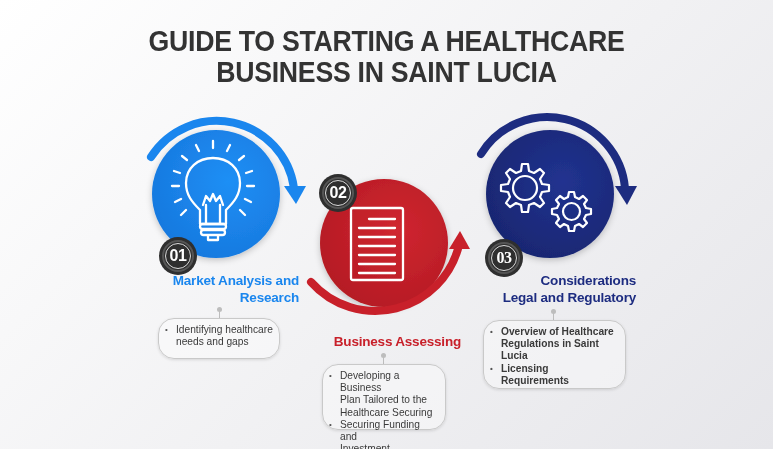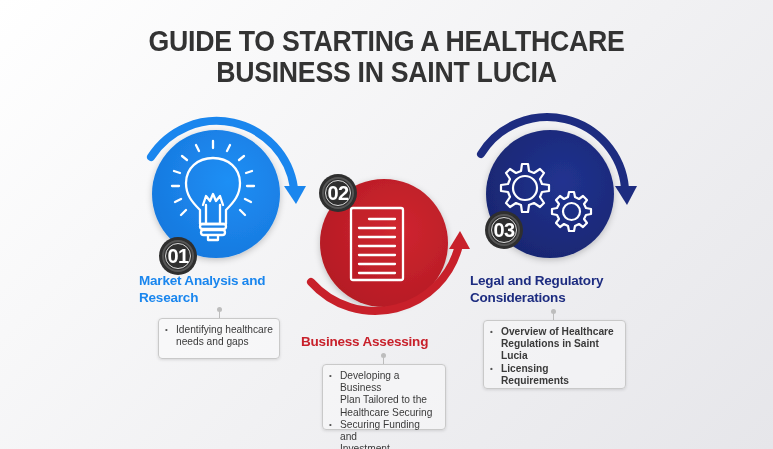--- a/index.html
+++ b/index.html
@@ -4,31 +4,31 @@
 <style>
   html,body{margin:0;padding:0;}
   body{width:773px;height:449px;overflow:hidden;position:relative;
     background:linear-gradient(135deg,#ffffff 0%,#f1f1f3 55%,#e6e6ea 100%);
     font-family:"Liberation Sans",sans-serif;}
   .title{position:absolute;left:0;top:26px;width:773px;text-align:center;
     font-family:"Liberation Sans",sans-serif;font-weight:bold;font-size:29px;line-height:31px;
     color:#333333;letter-spacing:-0.3px;transform:scaleX(0.92);}
   .title div{white-space:nowrap;}
   svg.art{position:absolute;left:0;top:0;}
-  .step-label{position:absolute;text-align:left;font-weight:bold;font-size:13.5px;line-height:17px;
+  .step-label{position:absolute;text-align:right;font-weight:bold;font-size:13.5px;line-height:17px;
     letter-spacing:-0.2px;}
   .connector{position:absolute;width:1px;background:#bdbdbd;}
   .connector::before{content:"";position:absolute;left:-2px;top:-2px;width:5px;height:5px;border-radius:50%;background:#bdbdbd;}
-  .box{position:absolute;border:1.3px solid #c9c9c9;border-radius:4px;background:rgba(255,255,255,0.35);
+  .box{position:absolute;border:1.3px solid #c9c9c9;border-radius:16px;background:rgba(255,255,255,0.35);
     box-shadow:0 1px 3px rgba(0,0,0,0.12);font-size:10.2px;line-height:12.2px;color:#3a3a3a;padding:5px 6px 5px 6px;box-sizing:border-box;}
   .box ul{margin:0;padding:0;list-style:none;}
   .box li{position:relative;padding-left:11px;}
   .box li::before{content:"•";position:absolute;left:0;top:0;font-size:8px;color:#555;}
   .badge{position:absolute;width:32px;height:32px;border-radius:50%;background:#2f2f2f;
-    box-shadow:0 0 0 2px #555 inset, 0 0 0 3px #2f2f2f;color:#fff;font-weight:bold;font-size:20px;
+    box-shadow:0 0 0 2px #555 inset, 0 0 0 3px #2f2f2f;color:#fff;font-weight:bold;font-size:16px;
     line-height:32px;text-align:center;letter-spacing:-0.5px;}
   .badge::after{content:"";position:absolute;left:3px;top:3px;right:3px;bottom:3px;border-radius:50%;border:1.5px solid #d9d9d9;}
 </style>
 </head>
 <body>
 
 <div class="title">
   <div>GUIDE TO STARTING A HEALTHCARE</div>
   <div>BUSINESS IN SAINT LUCIA</div>
 </div>
@@ -105,21 +105,21 @@
       <path d="M522,164 L528,164 L529,171 L534,173 L540,169 L544,173 L540,179 L542,184 L549,185 L549,191 L542,192 L540,197 L544,203 L540,207 L534,203 L529,205 L528,212 L522,212 L521,205 L516,203 L510,207 L506,203 L510,197 L508,192 L501,191 L501,185 L508,184 L510,179 L506,173 L510,169 L516,173 L521,171 Z"></path>
       <circle cx="525" cy="188" r="12"></circle>
       <path d="M569,192 L574,192 L575,197 L579,199 L583,196 L587,200 L584,204 L586,208 L591,209 L591,214 L586,215 L584,219 L587,223 L583,227 L579,224 L575,226 L574,231 L569,231 L568,226 L564,224 L560,227 L556,223 L559,219 L557,215 L552,214 L552,209 L557,208 L559,204 L556,200 L560,196 L564,199 L568,197 Z"></path>
       <circle cx="571.5" cy="211.5" r="8.5"></circle>
     </g>
   </g>
 </svg>
 
 <div class="badge" style="left:162px;top:240px;">01</div>
 <div class="badge" style="left:322px;top:177px;">02</div>
-<div class="badge" style="left:488px;top:214px;">03</div>
+<div class="badge" style="left:488px;top:242px;font-family:Liberation Serif, serif;">03</div>
 
 <div class="step-label" style="left:139px;top:272px;width:160px;color:#1a86ee;">
   <div>Market Analysis and</div>
   <div>Research</div>
 </div>
 <div class="connector" style="left:219px;top:309px;height:9px;"></div>
 <div class="box" style="left:158px;top:318px;width:122px;height:41px;">
   <ul>
     <li><span>Identifying healthcare</span><br><span>needs and gaps</span></li>
   </ul>
@@ -130,22 +130,22 @@
 </div>
 <div class="connector" style="left:383px;top:355px;height:9px;"></div>
 <div class="box" style="left:322px;top:364px;width:124px;height:66px;">
   <ul>
     <li><span>Developing a Business</span><br><span>Plan Tailored to the</span><br><span>Healthcare Securing</span></li>
     <li><span>Securing Funding and</span><br><span>Investment</span></li>
   </ul>
 </div>
 
 <div class="step-label" style="left:470px;top:272px;width:166px;color:#1d2c80;">
+  <div>Considerations</div>
   <div>Legal and Regulatory</div>
-  <div>Considerations</div>
 </div>
 <div class="connector" style="left:553px;top:311px;height:9px;"></div>
 <div class="box" style="left:483px;top:320px;width:143px;height:69px;font-weight:bold;">
   <ul>
     <li><span>Overview of Healthcare</span><br><span>Regulations in Saint Lucia</span></li>
     <li><span>Licensing Requirements</span><br></li>
   </ul>
 </div>
 
 </body></html>

